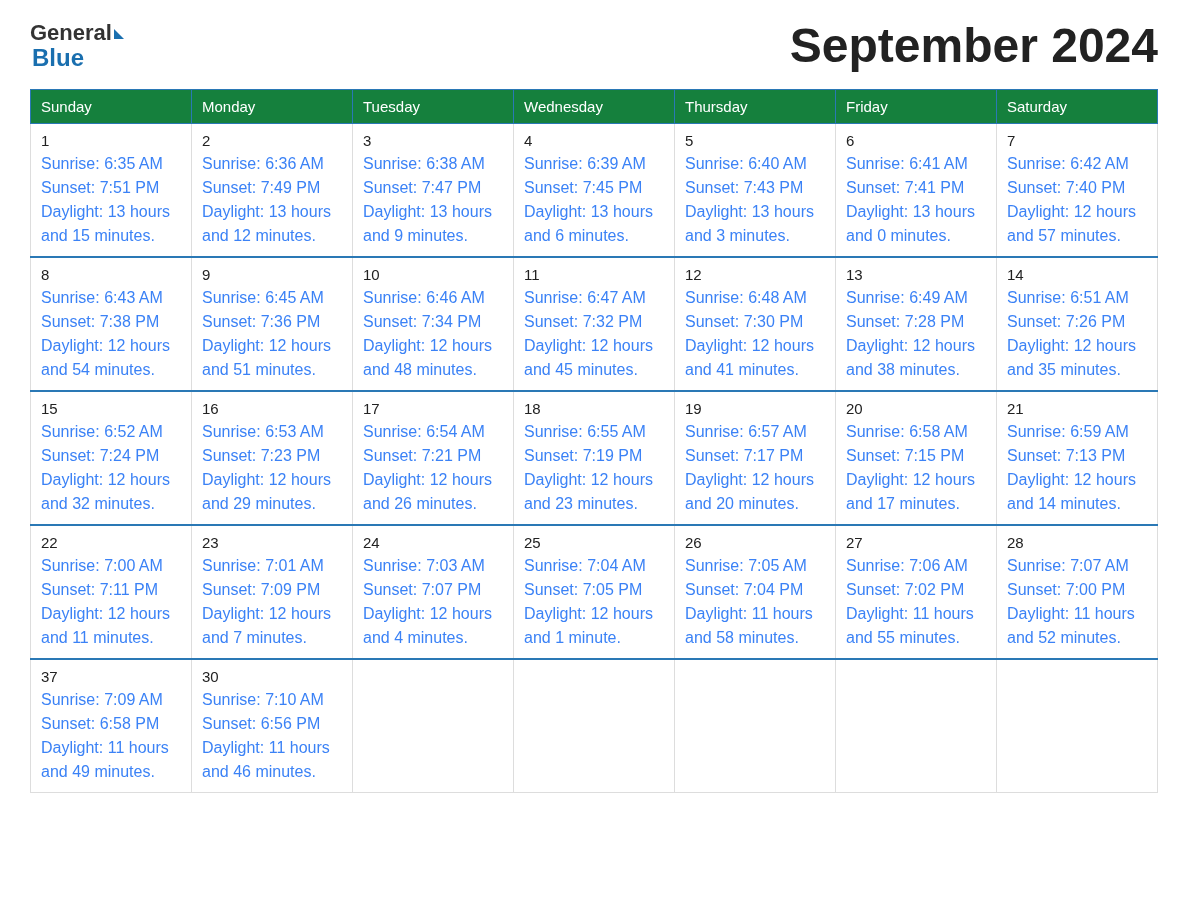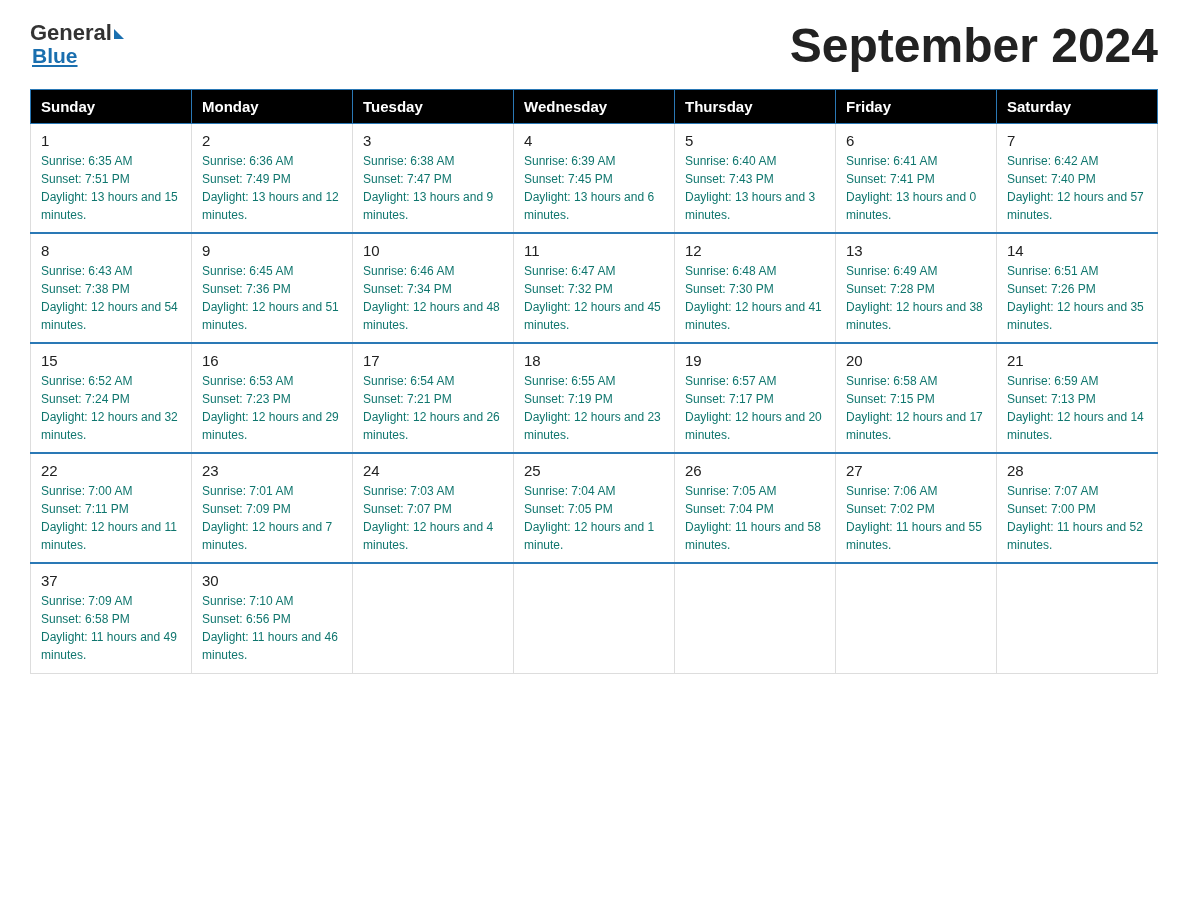--- a/index.html
+++ b/index.html
@@ -36,25 +36,24 @@
       height: 0;
       border-left: 10px solid #1a6faf;
       border-top: 10px solid transparent;
       border-bottom: 0px solid transparent;
       display: inline-block;
       margin-left: 2px;
       margin-bottom: -2px;
     }
     .logo-subtitle {
       color: #1a6faf;
-      font-size: 21px;
+      font-size: 24px;
       font-weight: bold;
       margin-top: -2px;
       margin-left: 2px;
-      text-decoration: underline;
     }
     .title-area {
       text-align: center;
     }
     .calendar-title {
       font-size: 48px;
       font-weight: bold;
       color: #222;
       line-height: 1.1;
     }
@@ -62,24 +61,24 @@
       font-size: 20px;
       color: #444;
       margin-top: 4px;
     }
     table {
       width: 100%;
       border-collapse: collapse;
       table-layout: fixed;
     }
     thead th {
-      background-color: #000000;
+      background-color: #15803d;
       color: white;
       font-size: 15px;
-      font-weight: bold;
+      font-weight: normal;
       padding: 8px 10px;
       text-align: left;
       border: 1px solid #2a78b5;
     }
     tbody td {
       vertical-align: top;
       padding: 8px 10px;
       font-size: 13px;
       color: #333;
       border: 1px solid #ddd;
@@ -87,22 +86,22 @@
       height: 110px;
     }
     .day-number {
       font-size: 15px;
       font-weight: normal;
       color: #222;
       margin-bottom: 3px;
       display: block;
     }
     .day-info {
-      font-size: 12px;
-      color: #0f766e;
+      font-size: 16px;
+      color: #3b82f6;
       line-height: 1.5;
     }
     tbody tr {
       border-bottom: 2px solid #2a78b5;
     }
     tbody tr:last-child {
       border-bottom: 1px solid #ddd;
     }
     td.empty {
       background: #fff;

